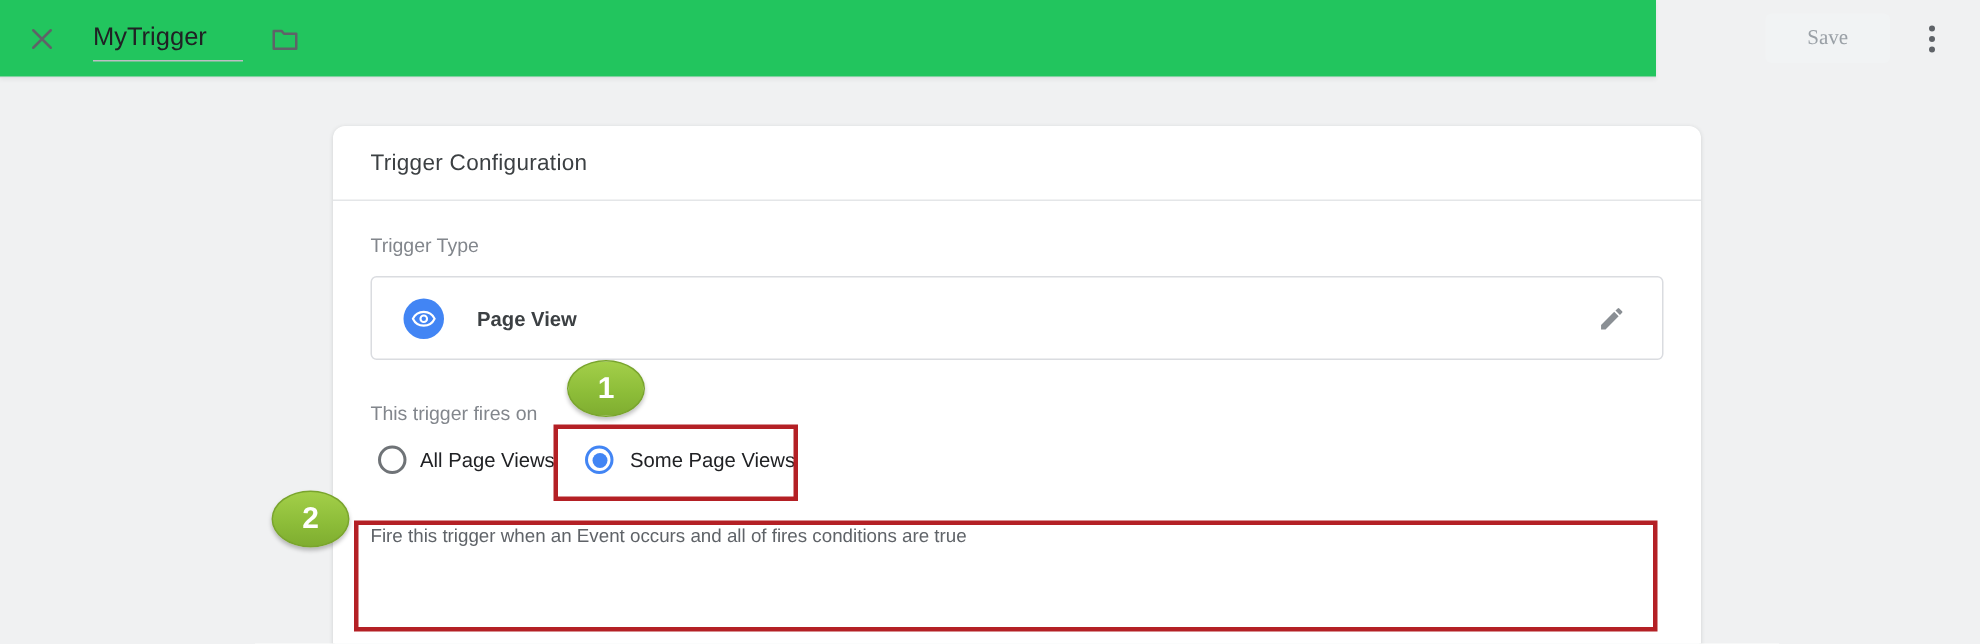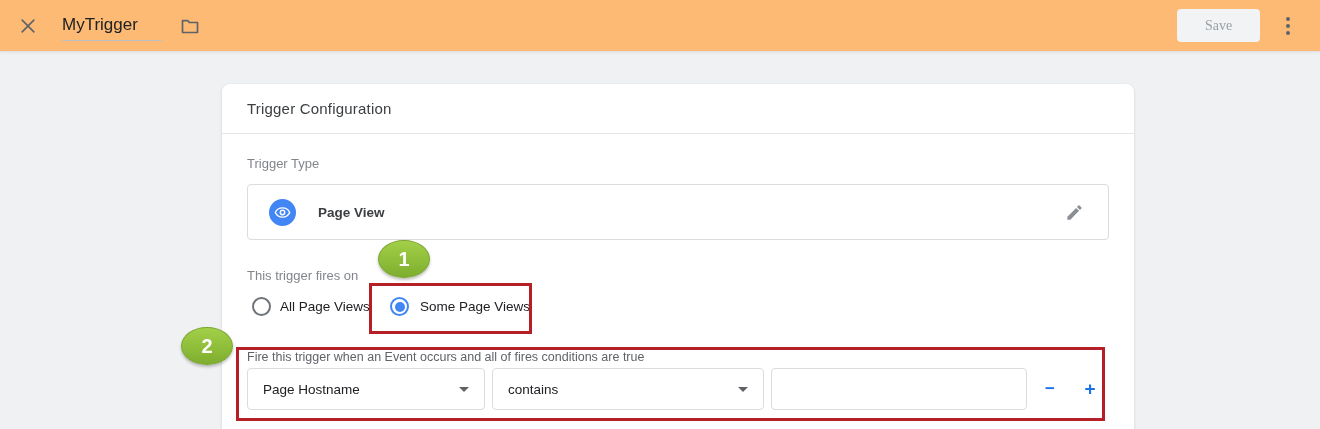--- a/index.html
+++ b/index.html
@@ -6,22 +6,22 @@
   html, body { width: 1320px; height: 429px; overflow: hidden; }
   body {
     font-family: "Liberation Sans", sans-serif;
     background: #f0f1f2;
     position: relative;
     color: #202124;
   }
 
   
   .topbar {
-    position: absolute; left: 0; top: 0; width: 1320px; height: 52px;
-    background: #fdba74;
+    position: absolute; left: 0; top: 0; width: 1104px; height: 52px;
+    background: #22c55e;
     border-bottom: 1px solid #e0e2e4;
     box-shadow: 0 1px 3px rgba(0,0,0,0.05);
     z-index: 5;
     padding-left: 12px;
   }
   .close-btn { position: absolute; left: 18px; top: 16px; width: 20px; height: 20px; cursor: pointer; }
   .title-field {
     position: absolute; left: 62px; top: 10px; height: 31px; min-width: 100px;
     display: flex; align-items: center;
     font-size: 17px; color: #202124;
@@ -186,33 +186,20 @@
     <span class="radio-label">All Page Views</span>
   </div>
 
   <div class="radio-group radio-group-some">
     <span class="radio-circle selected"></span>
     <span class="radio-label">Some Page Views</span>
   </div>
 
   <div class="cond-caption">Fire this trigger when an Event occurs and all of fires conditions are true</div>
 
-  <div class="cond-row">
-    <div class="dd dd-variable">
-      <span>Page Hostname</span>
-      <span class="caret"></span>
-    </div>
-    <div class="dd dd-operator">
-      <span>contains</span>
-      <span class="caret"></span>
-    </div>
-    <input class="value-input" type="text" value="" style="">
-    <button class="row-btn btn-minus">−</button>
-    <button class="row-btn btn-plus">+</button>
-  </div>
 </section>
 
 <div class="redbox redbox-1"></div>
 <div class="redbox redbox-2"></div>
 <div class="step-badge badge-1">
   <span>1</span>
 </div>
 <div class="step-badge badge-2">
   <span>2</span>
 </div>

